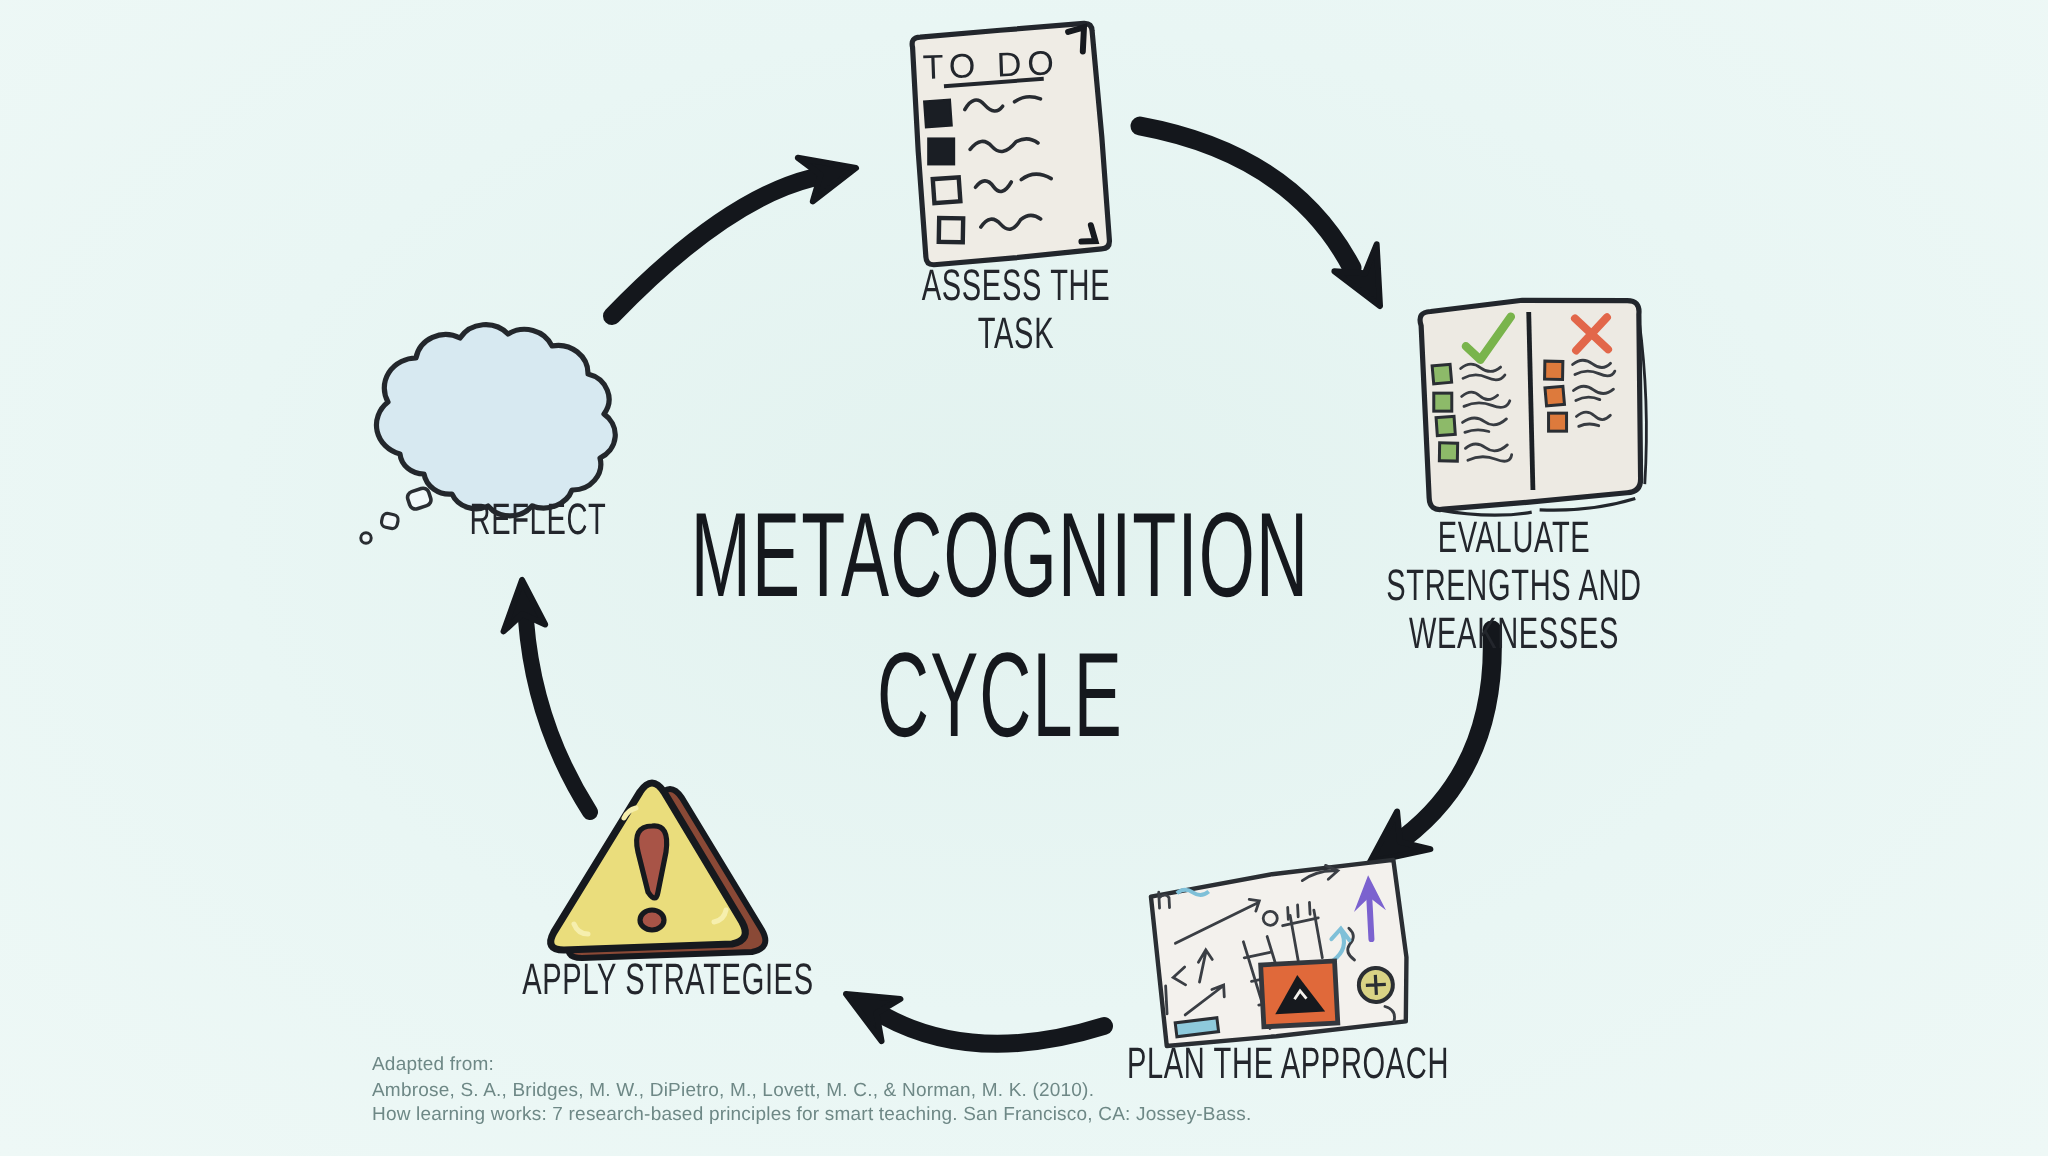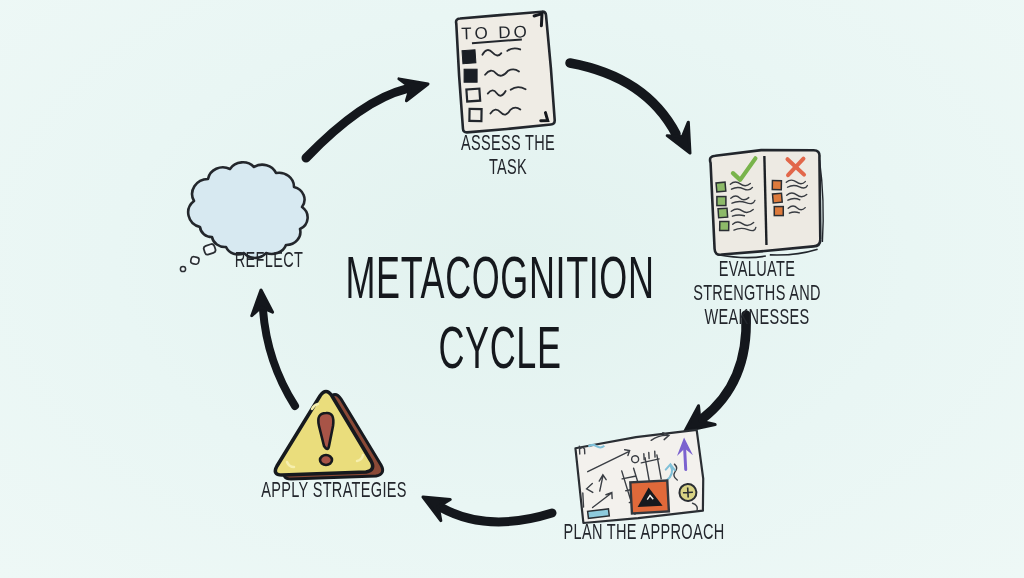--- a/index.html
+++ b/index.html
@@ -202,14 +202,19 @@
   <div class="hand-label" style="left:757px;top:257px;width:262px">EVALUATE STRENGTHS AND WEAKNESSES</div>
   <div class="hand-label" style="left:644px;top:520px;width:320px">PLAN THE APPROACH</div>
   <div class="hand-label" style="left:334px;top:478px;width:320px">APPLY STRATEGIES</div>
   <div class="hand-label" style="left:269px;top:248px;width:200px">REFLECT</div>
 
   <div class="title">
     <div>METACOGNITION</div>
     <div>CYCLE</div>
   </div>
 
+  <div class="attribution">
+    <div>Adapted from:</div>
+    <div>Ambrose, S. A., Bridges, M. W., DiPietro, M., Lovett, M. C., &amp; Norman, M. K. (2010).</div>
+    <div>How learning works: 7 research-based principles for smart teaching. San Francisco, CA: Jossey-Bass.</div>
+  </div>
 
 </div>
 
 </body></html>

